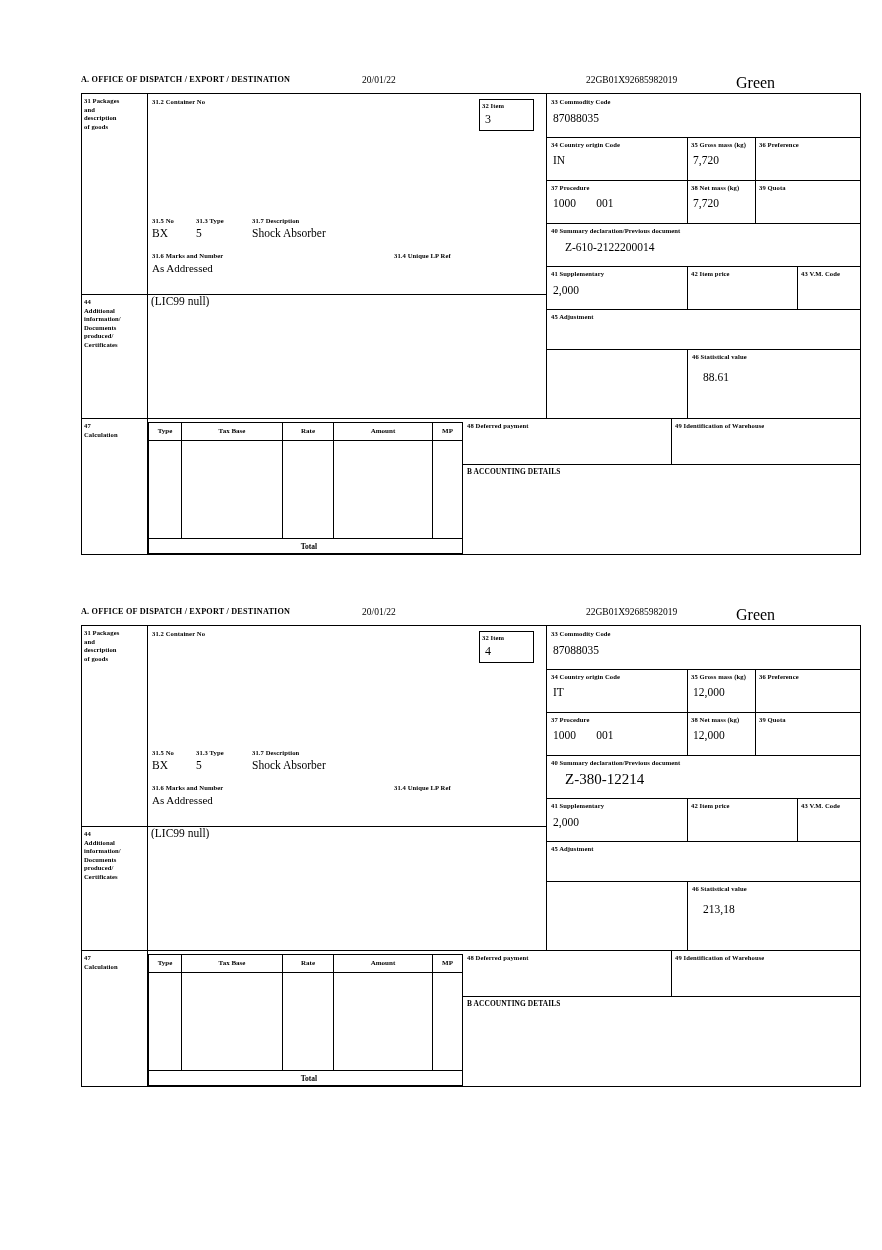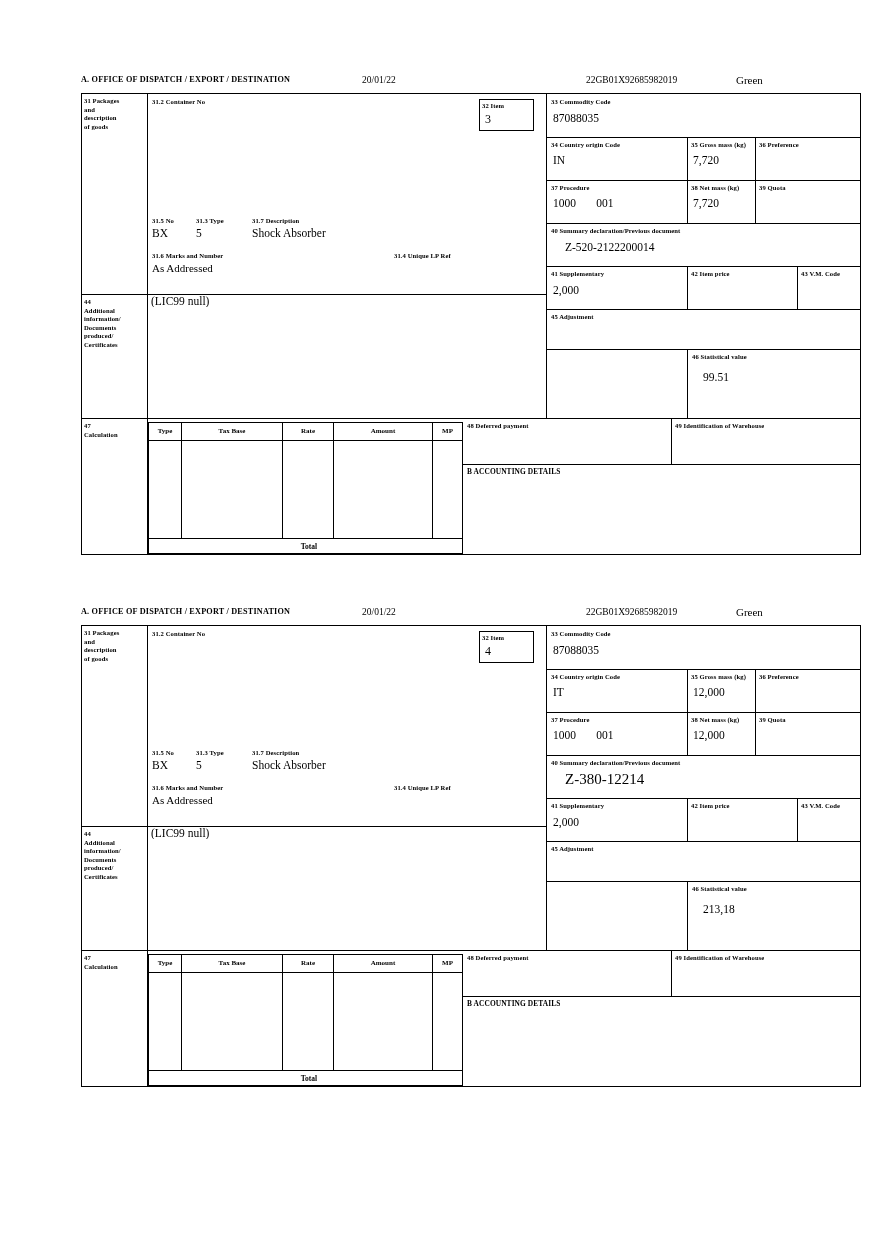--- a/index.html
+++ b/index.html
@@ -48,21 +48,21 @@
   }
   .hdr .mrn {
     position: absolute;
     left: 505px; top: 0;
     font-size: 9.5px;
     font-weight: normal;
   }
   .hdr .lane {
     position: absolute;
     left: 655px; top: -1px;
-    font-size: 11px;
+    font-size: 16px;
     font-weight: normal;
   }
 
   
   .box {
     position: relative;
     border: 1.2px solid #000;
     height: 462px;
     box-sizing: border-box;
   }
@@ -206,21 +206,21 @@
       <div class="cell val" style="left:679px; top:60px; width:95px;"></div>
 
       <div class="cell lbl" style="left:469px; top:90px; width:130px;">37 Procedure</div>
       <div class="cell val" style="left:471px; top:103px; width:130px; font-size:11.5px; white-space:pre;">1000       001</div>
       <div class="cell lbl" style="left:609px; top:90px; width:66px;">38 Net mass (kg)</div>
       <div class="cell val" style="left:611px; top:103px; width:62px; font-size:11.5px;">7,720</div>
       <div class="cell lbl" style="left:677px; top:90px; width:95px;">39 Quota</div>
       <div class="cell val" style="left:679px; top:103px; width:95px;"></div>
 
       <div class="cell lbl" style="left:469px; top:133px; width:300px;">40 Summary declaration/Previous document</div>
-      <div class="cell val" style="left:483px; top:147px; width:280px; font-size:11.5px;">Z-520-2122200014</div>
+      <div class="cell val" style="left:483px; top:147px; width:280px; font-size:11.5px;">Z-610-2122200014</div>
 
       <div class="cell lbl" style="left:469px; top:176px; width:130px;">41 Supplementary</div>
       <div class="cell val" style="left:471px; top:190px; width:120px; font-size:11.5px;">2,000</div>
       <div class="cell lbl" style="left:609px; top:176px; width:105px;">42 Item price</div>
       <div class="cell val" style="left:611px; top:190px; width:100px;"></div>
       <div class="cell lbl" style="left:719px; top:176px; width:60px;">43 V.M. Code</div>
       <div class="cell val" style="left:721px; top:190px; width:55px;"></div>
 
       <div class="cell" style="left:2px; top:204px; width:62px;">
         <div class="lbl"><span>44</span></div>
@@ -229,21 +229,21 @@
         <div class="lbl"><span>Documents</span></div>
         <div class="lbl"><span>produced/</span></div>
         <div class="lbl"><span>Certificates</span></div>
       </div>
       <div class="cell val" style="left:69px; top:201px; width:380px; font-size:11.5px;">(LIC99 null)</div>
 
       <div class="cell lbl" style="left:469px; top:219px; width:180px;">45 Adjustment</div>
       <div class="cell val" style="left:471px; top:232px; width:180px;"></div>
 
       <div class="cell lbl" style="left:610px; top:259px; width:150px;">46 Statistical value</div>
-      <div class="cell val" style="left:621px; top:277px; width:150px; font-size:11.5px;">99.51</div>
+      <div class="cell val" style="left:621px; top:277px; width:150px; font-size:11.5px;">88.61</div>
 
       <div class="cell" style="left:2px; top:328px; width:62px;">
         <div class="lbl"><span>47</span></div>
         <div class="lbl"><span>Calculation</span></div>
       </div>
 
       <div class="cell" style="left:66px; top:328px; width:315px; height:132px; border:1px solid #000;">
         <div class="hline" style="left:0; top:17px; width:313px;"></div>
         <div class="vline" style="left:32px; top:0; height:115px;"></div>
         <div class="vline" style="left:133px; top:0; height:115px;"></div>

